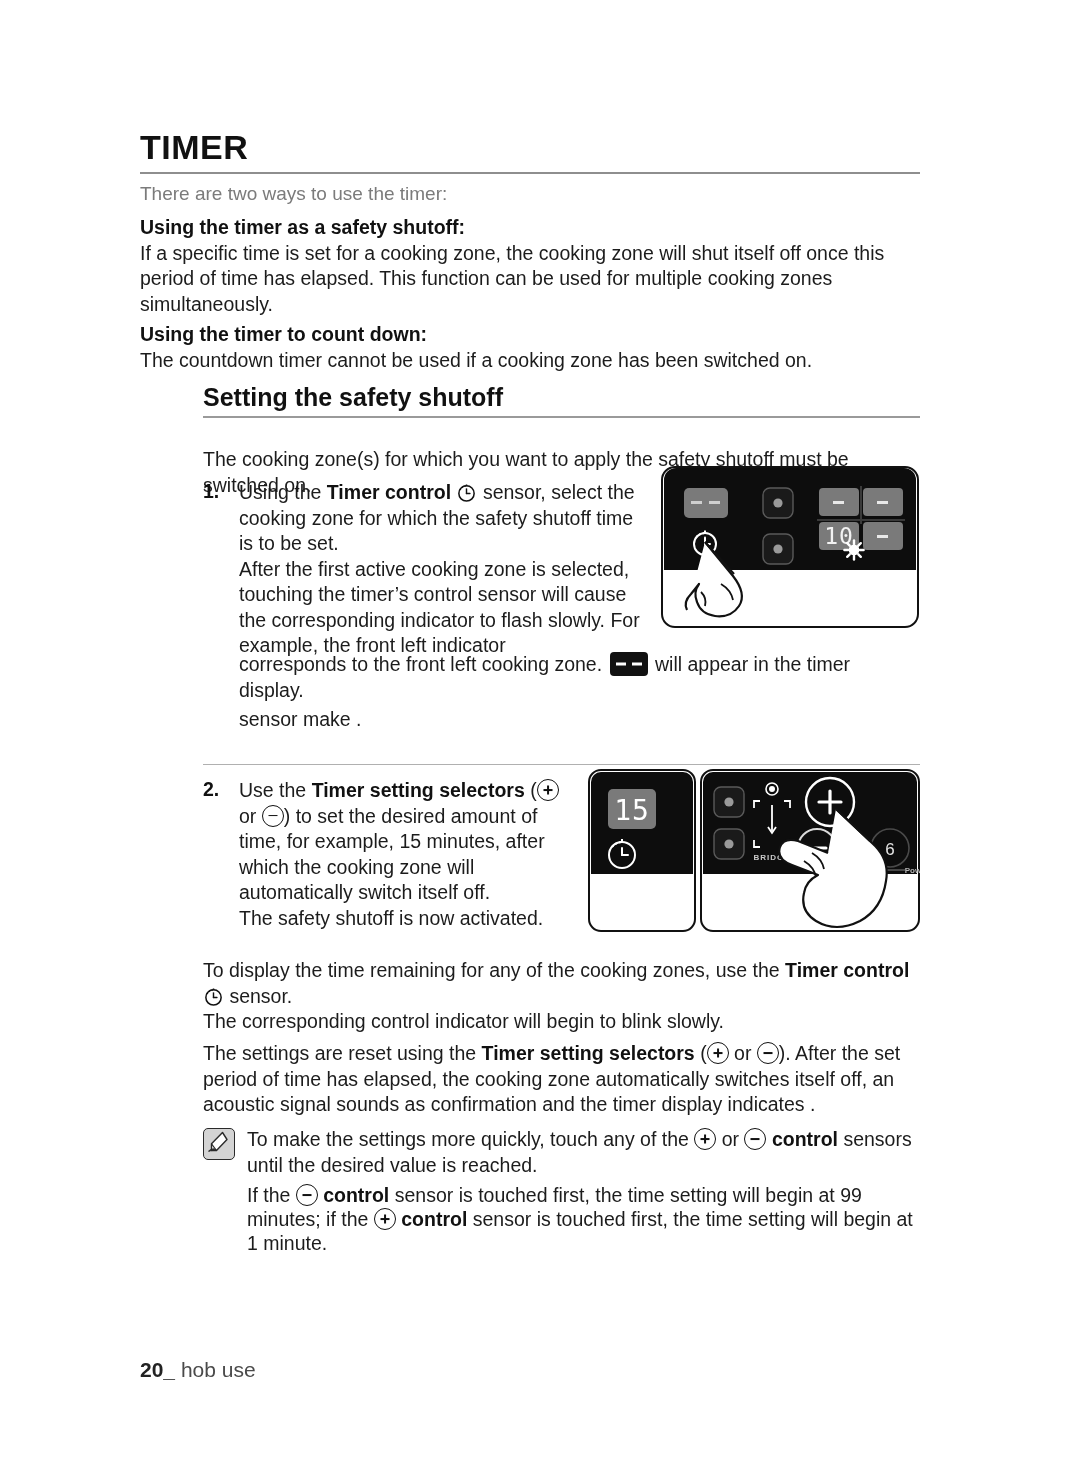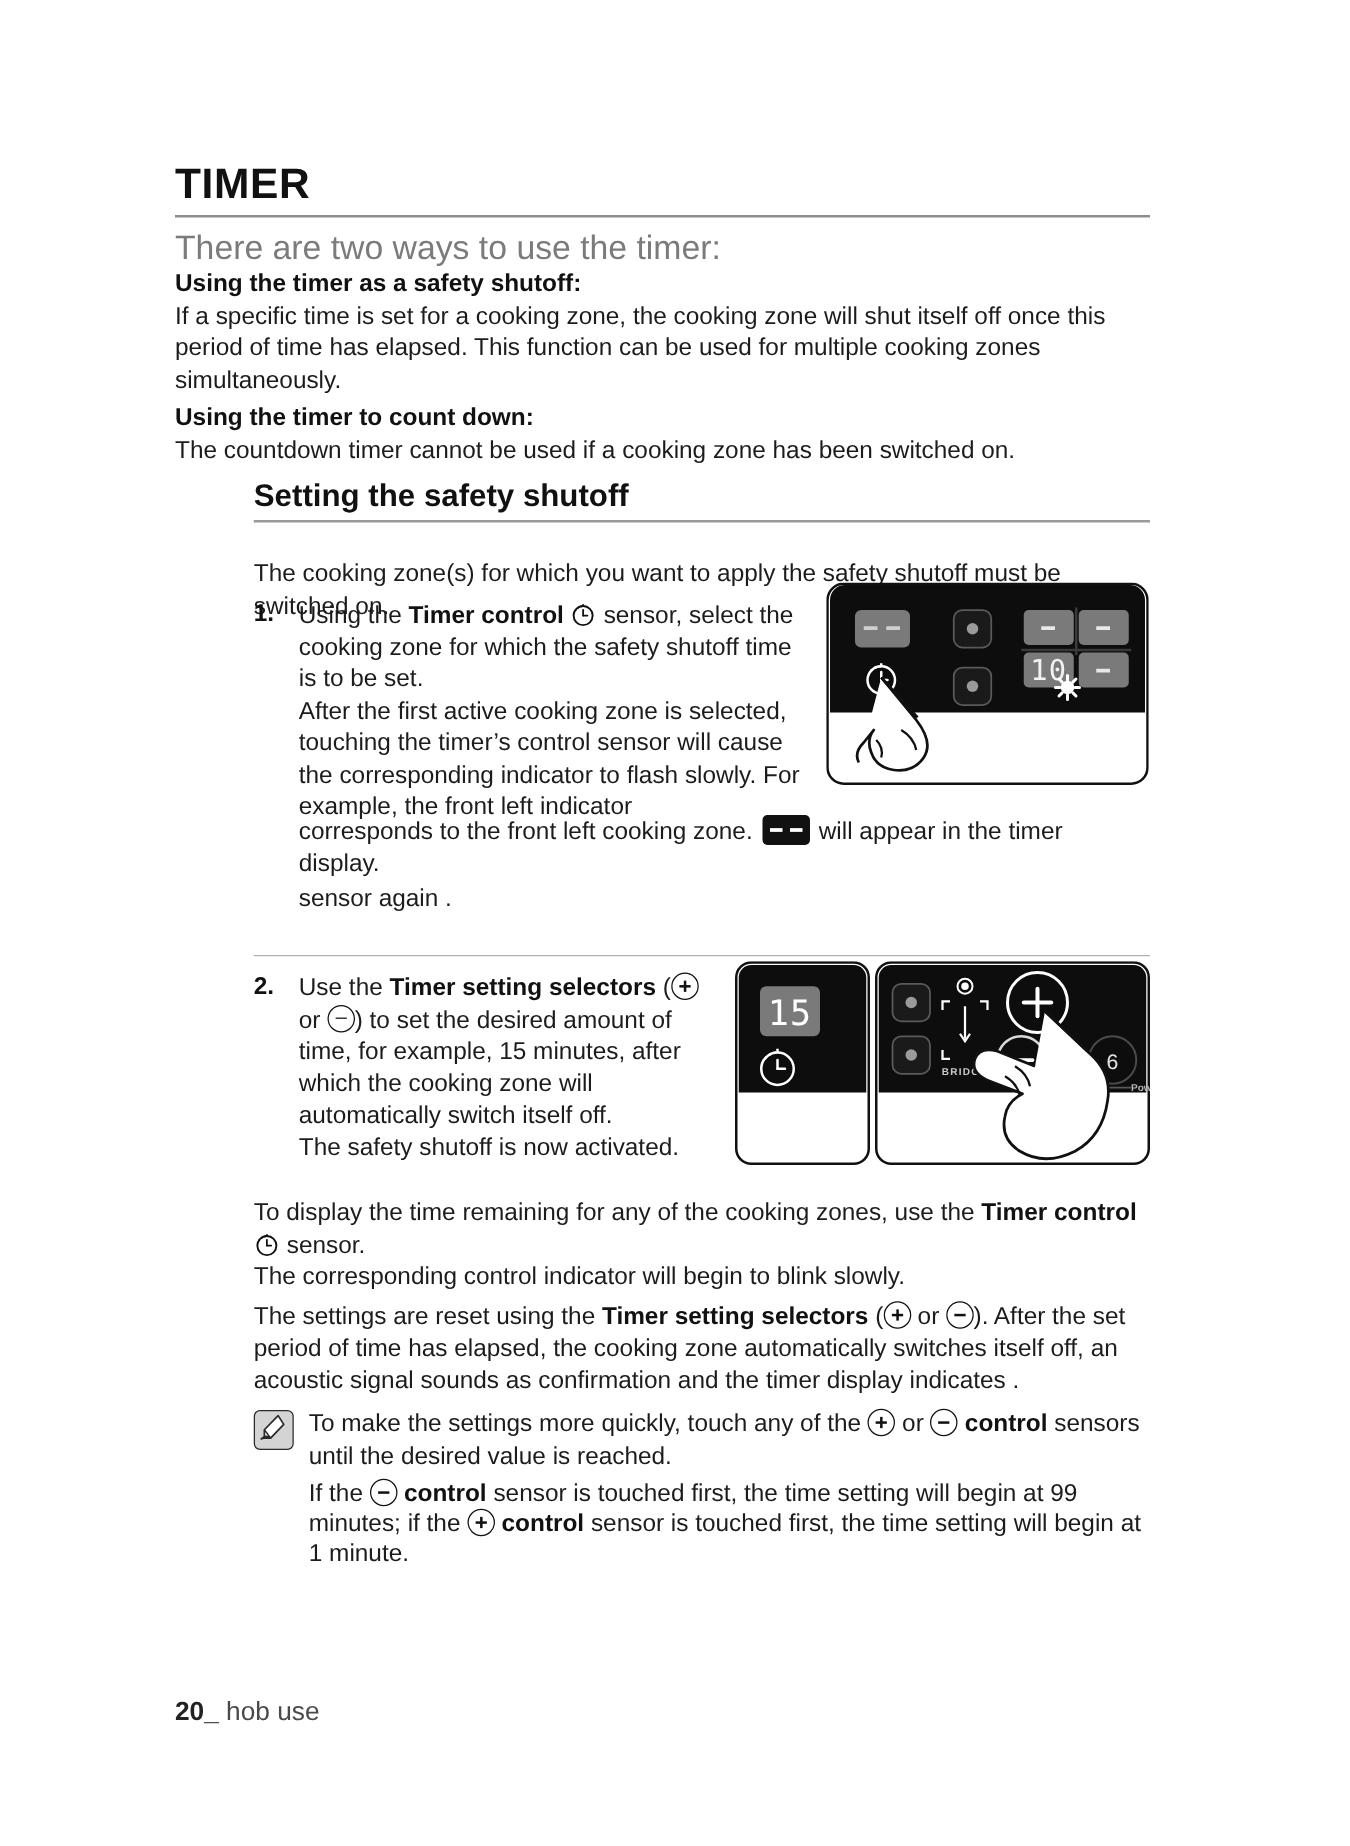--- a/index.html
+++ b/index.html
@@ -37,21 +37,21 @@
     left: 140px;
     top: 172px;
     width: 780px;
     height: 2px;
     background: #8e8e8e;
   }
   .intro-line {
     position: absolute;
     left: 140px;
     top: 183px;
-    font-size: 27px;
+    font-size: 19px;
     color: #7b7b7b;
     font-weight: 400;
   }
 
   .bold-lead {
     font-weight: bold;
     color: #111;
   }
 
   
@@ -279,21 +279,21 @@
     </svg>
   </div>
 
   <div class="blk" style="left:239px; top:652px; width:680px;">
     <p>
       <span>corresponds to the front left cooking zone. </span><span class="chip-dashes"><i class="l"></i><i class="r"></i></span><span> will appear in the timer display.</span>
     </p>
   </div>
 
   <div class="blk" style="left:239px; top:707px; width:680px;">
-    <p> sensor again .</p>
+    <p> sensor make .</p>
   </div>
 
   <div class="rule-thin" style="top:764px;"></div>
 
   <div class="step-num" style="left:203px; top:778px;">2.</div>
 
   <div class="blk" style="left:239px; top:778px; width:340px;">
     <p>
       <span>Use the </span><span class="bold-lead">Timer setting selectors</span><span> (</span><span class="ic-pm plus"></span><span> or </span><span class="ic-pm"></span><span>) to set the desired amount of time, for example, 15 minutes, after which the cooking zone will automatically switch itself off.</span>
     </p>

